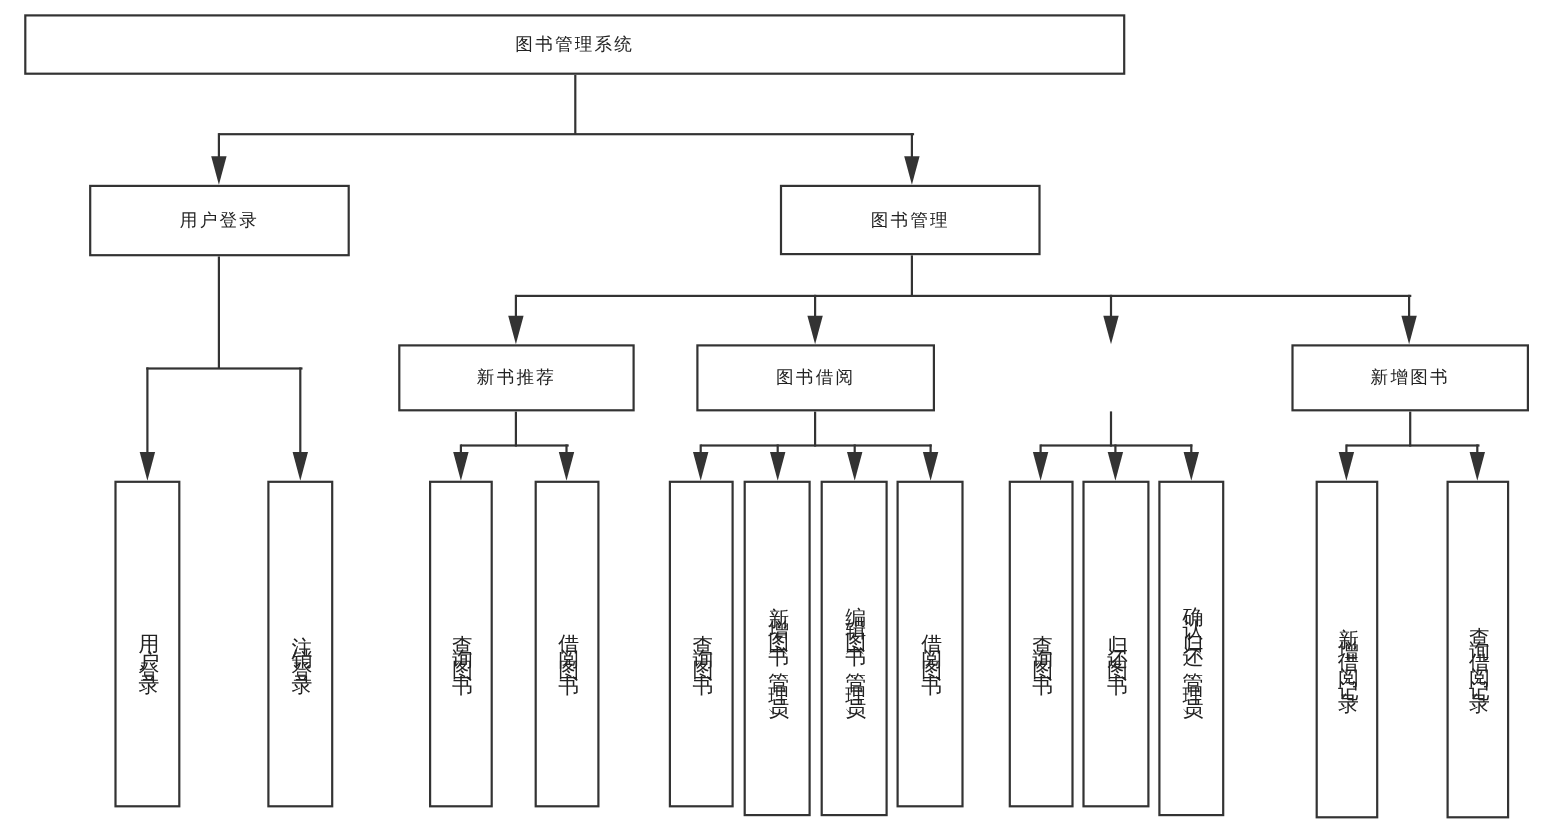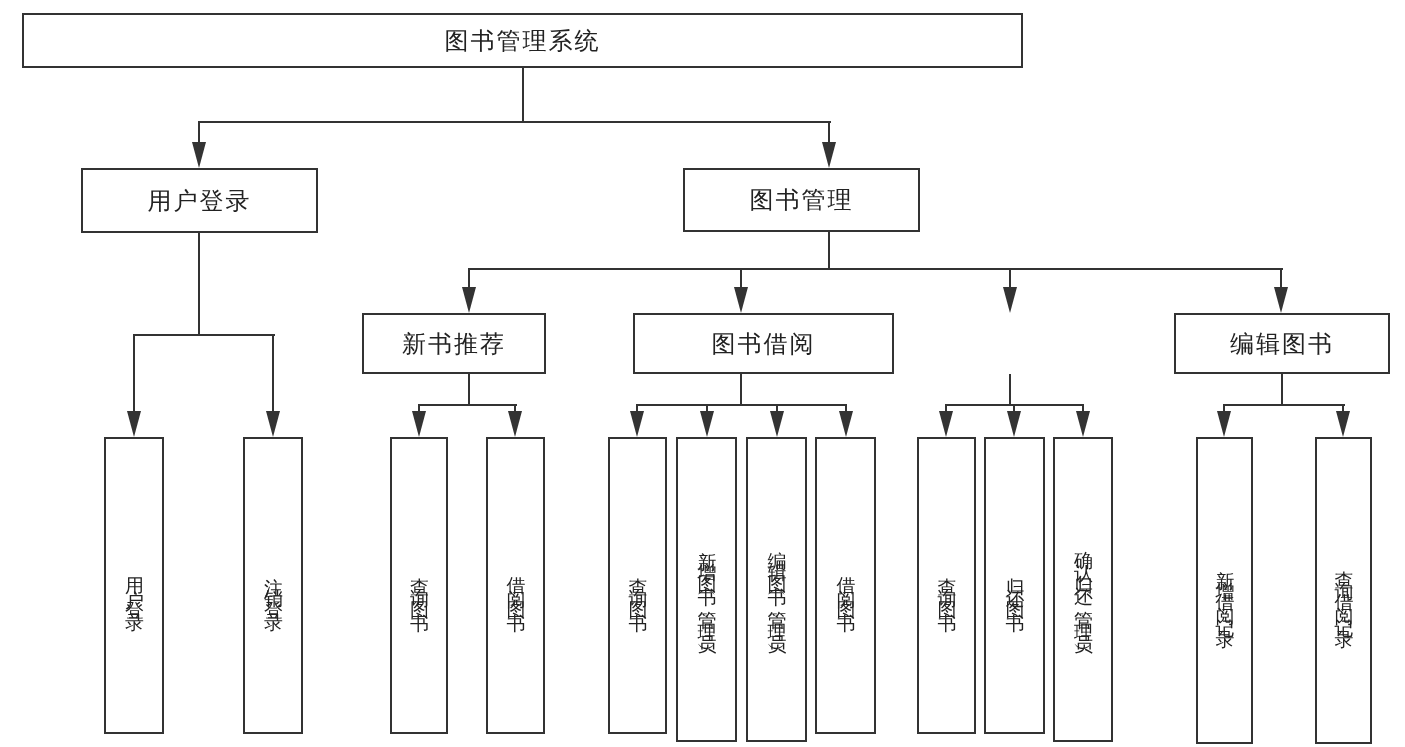--- a/index.html
+++ b/index.html
@@ -44,21 +44,21 @@
     border-right:7px solid transparent;
     border-top:26px solid var(--line);
   }
   .node {
     position:absolute;
     border:2px solid var(--line);
     background:#fff;
     display:flex;
     align-items:center;
     justify-content:center;
-    font-size:24px;
+    font-size:16px;
     letter-spacing:2px;
     color:var(--text);
   }
   .leaf {
     position:absolute;
     top:437px;
     border:2px solid var(--line);
     background:#fff;
     display:flex;
     align-items:center;
@@ -125,32 +125,32 @@
   <div class="arrow" style="left:1217px; top:404px; height:33px;"></div>
   <div class="arrow" style="left:1336px; top:404px; height:33px;"></div>
 
   <div class="node" style="left:22px; top:13px; width:1001px; height:55px;">
     <span>图书管理系统</span>
   </div>
 
   <div class="node" style="left:81px; top:168px; width:237px; height:65px;">
     <span>用户登录</span>
   </div>
-  <div class="node" style="left:683px; top:168px; width:237px; height:64px;">
+  <div class="node" style="left:709px; top:168px; width:237px; height:64px;">
     <span>图书管理</span>
   </div>
 
-  <div class="node" style="left:362px; top:313px; width:184px; height:61px;">
+  <div class="node" style="left:362px; top:313px; width:215px; height:61px;">
     <span>新书推荐</span>
   </div>
-  <div class="node" style="left:633px; top:313px; width:261px; height:61px;">
+  <div class="node" style="left:633px; top:313px; width:217px; height:61px;">
     <span>图书借阅</span>
   </div>
   <div class="node" style="left:1174px; top:313px; width:216px; height:61px;">
-    <span>编辑图书</span>
+    <span>新增图书</span>
   </div>
 
   <div class="leaf" style="left:104px; width:60px; height:297px;">
     <span class="vtext">用户登录</span>
   </div>
   <div class="leaf" style="left:243px; width:60px; height:297px;">
     <span class="vtext">注销登录</span>
   </div>
 
   <div class="leaf" style="left:390px; width:58px; height:297px;">

